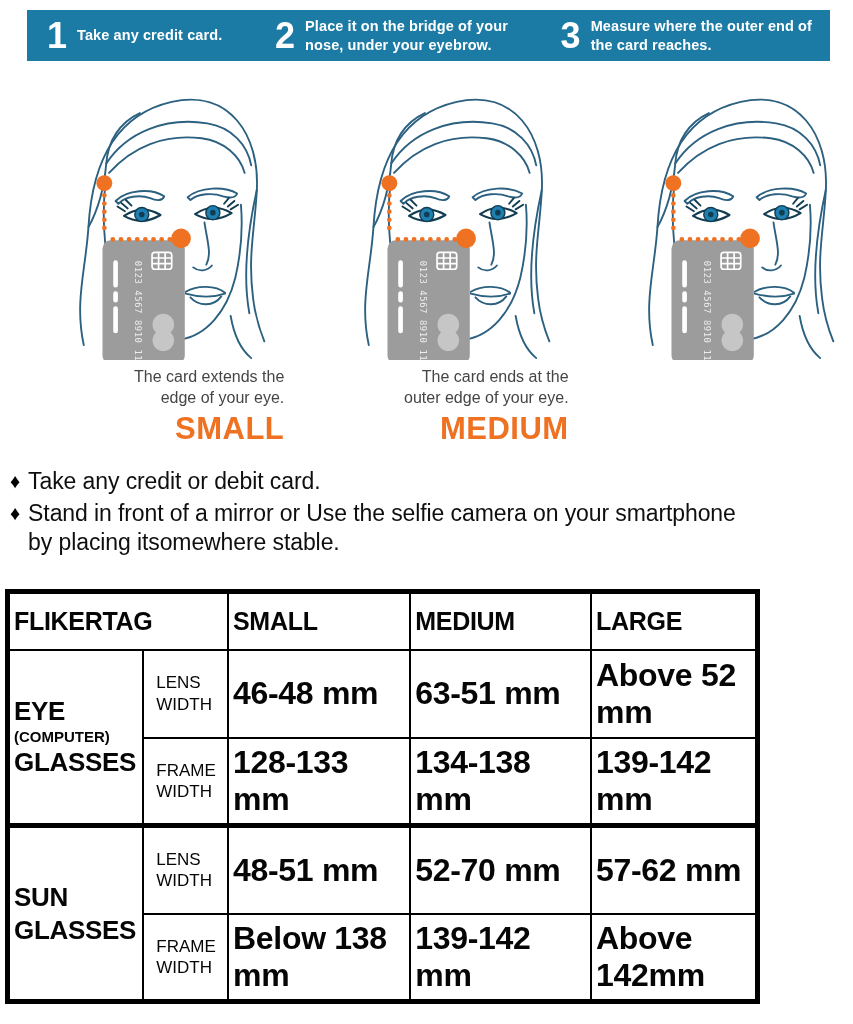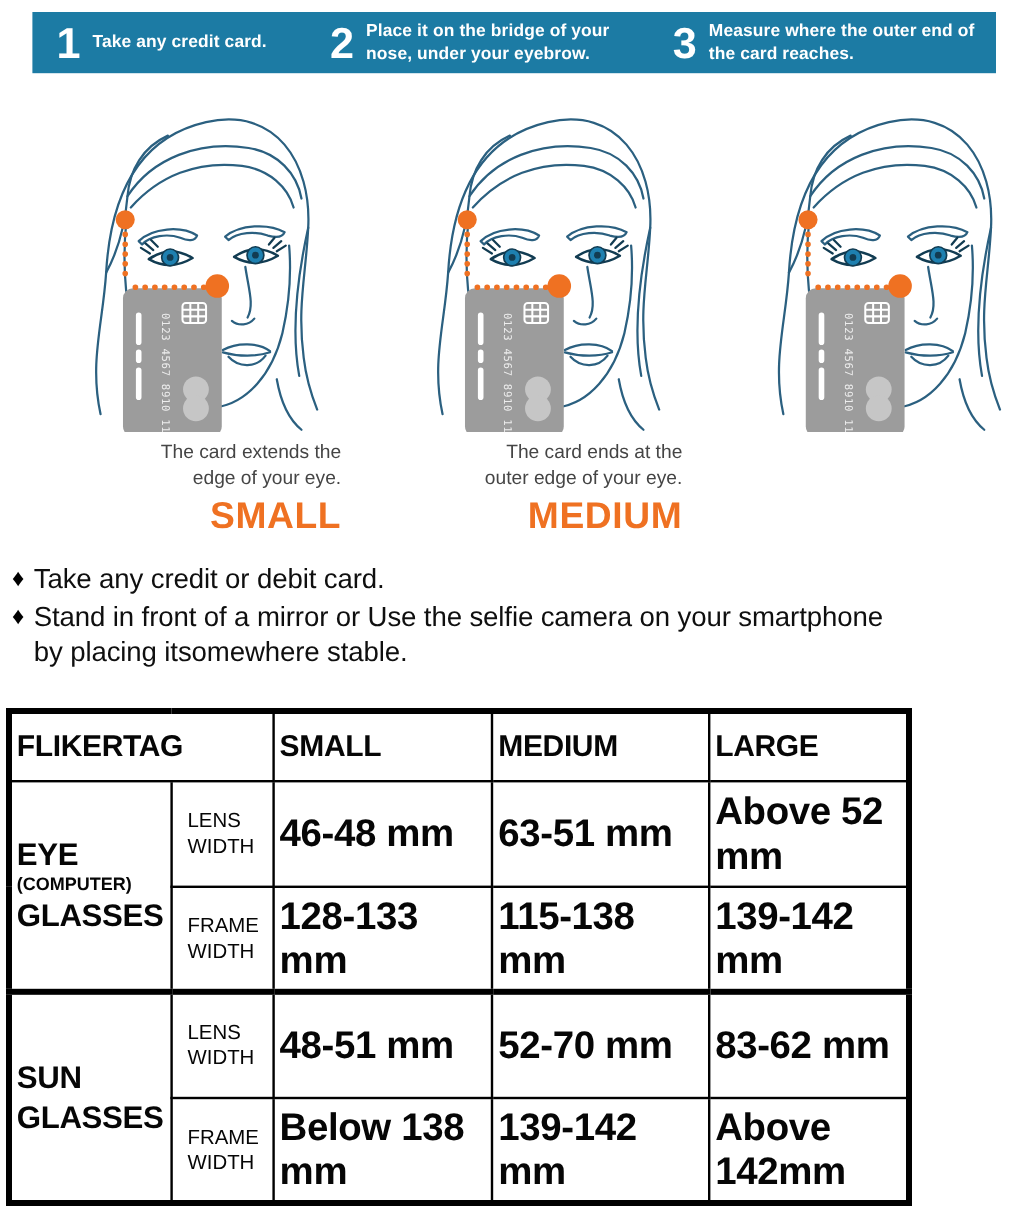--- a/index.html
+++ b/index.html
@@ -205,32 +205,32 @@
           <div class="cat-l1">GLASSES</div>
         </td>
         <td class="measure">LENS WIDTH</td>
         <td class="val">46-48 mm</td>
         <td class="val">63-51 mm</td>
         <td class="val">Above 52 mm</td>
       </tr>
       <tr class="data-row">
         <td class="measure">FRAME WIDTH</td>
         <td class="val">128-133 mm</td>
-        <td class="val">115-138 mm</td>
+        <td class="val">134-138 mm</td>
         <td class="val">139-142 mm</td>
       </tr>
       <tr class="data-row group-sep">
         <td class="cat" rowspan="2">
           <div class="cat-l1">SUN</div>
           <div class="cat-l1">GLASSES</div>
         </td>
         <td class="measure">LENS WIDTH</td>
         <td class="val">48-51 mm</td>
         <td class="val">52-70 mm</td>
-        <td class="val">83-62 mm</td>
+        <td class="val">57-62 mm</td>
       </tr>
       <tr class="data-row">
         <td class="measure">FRAME WIDTH</td>
         <td class="val">Below 138 mm</td>
         <td class="val">139-142 mm</td>
         <td class="val">Above 142mm</td>
       </tr>
     </tbody>
   </table>
 

